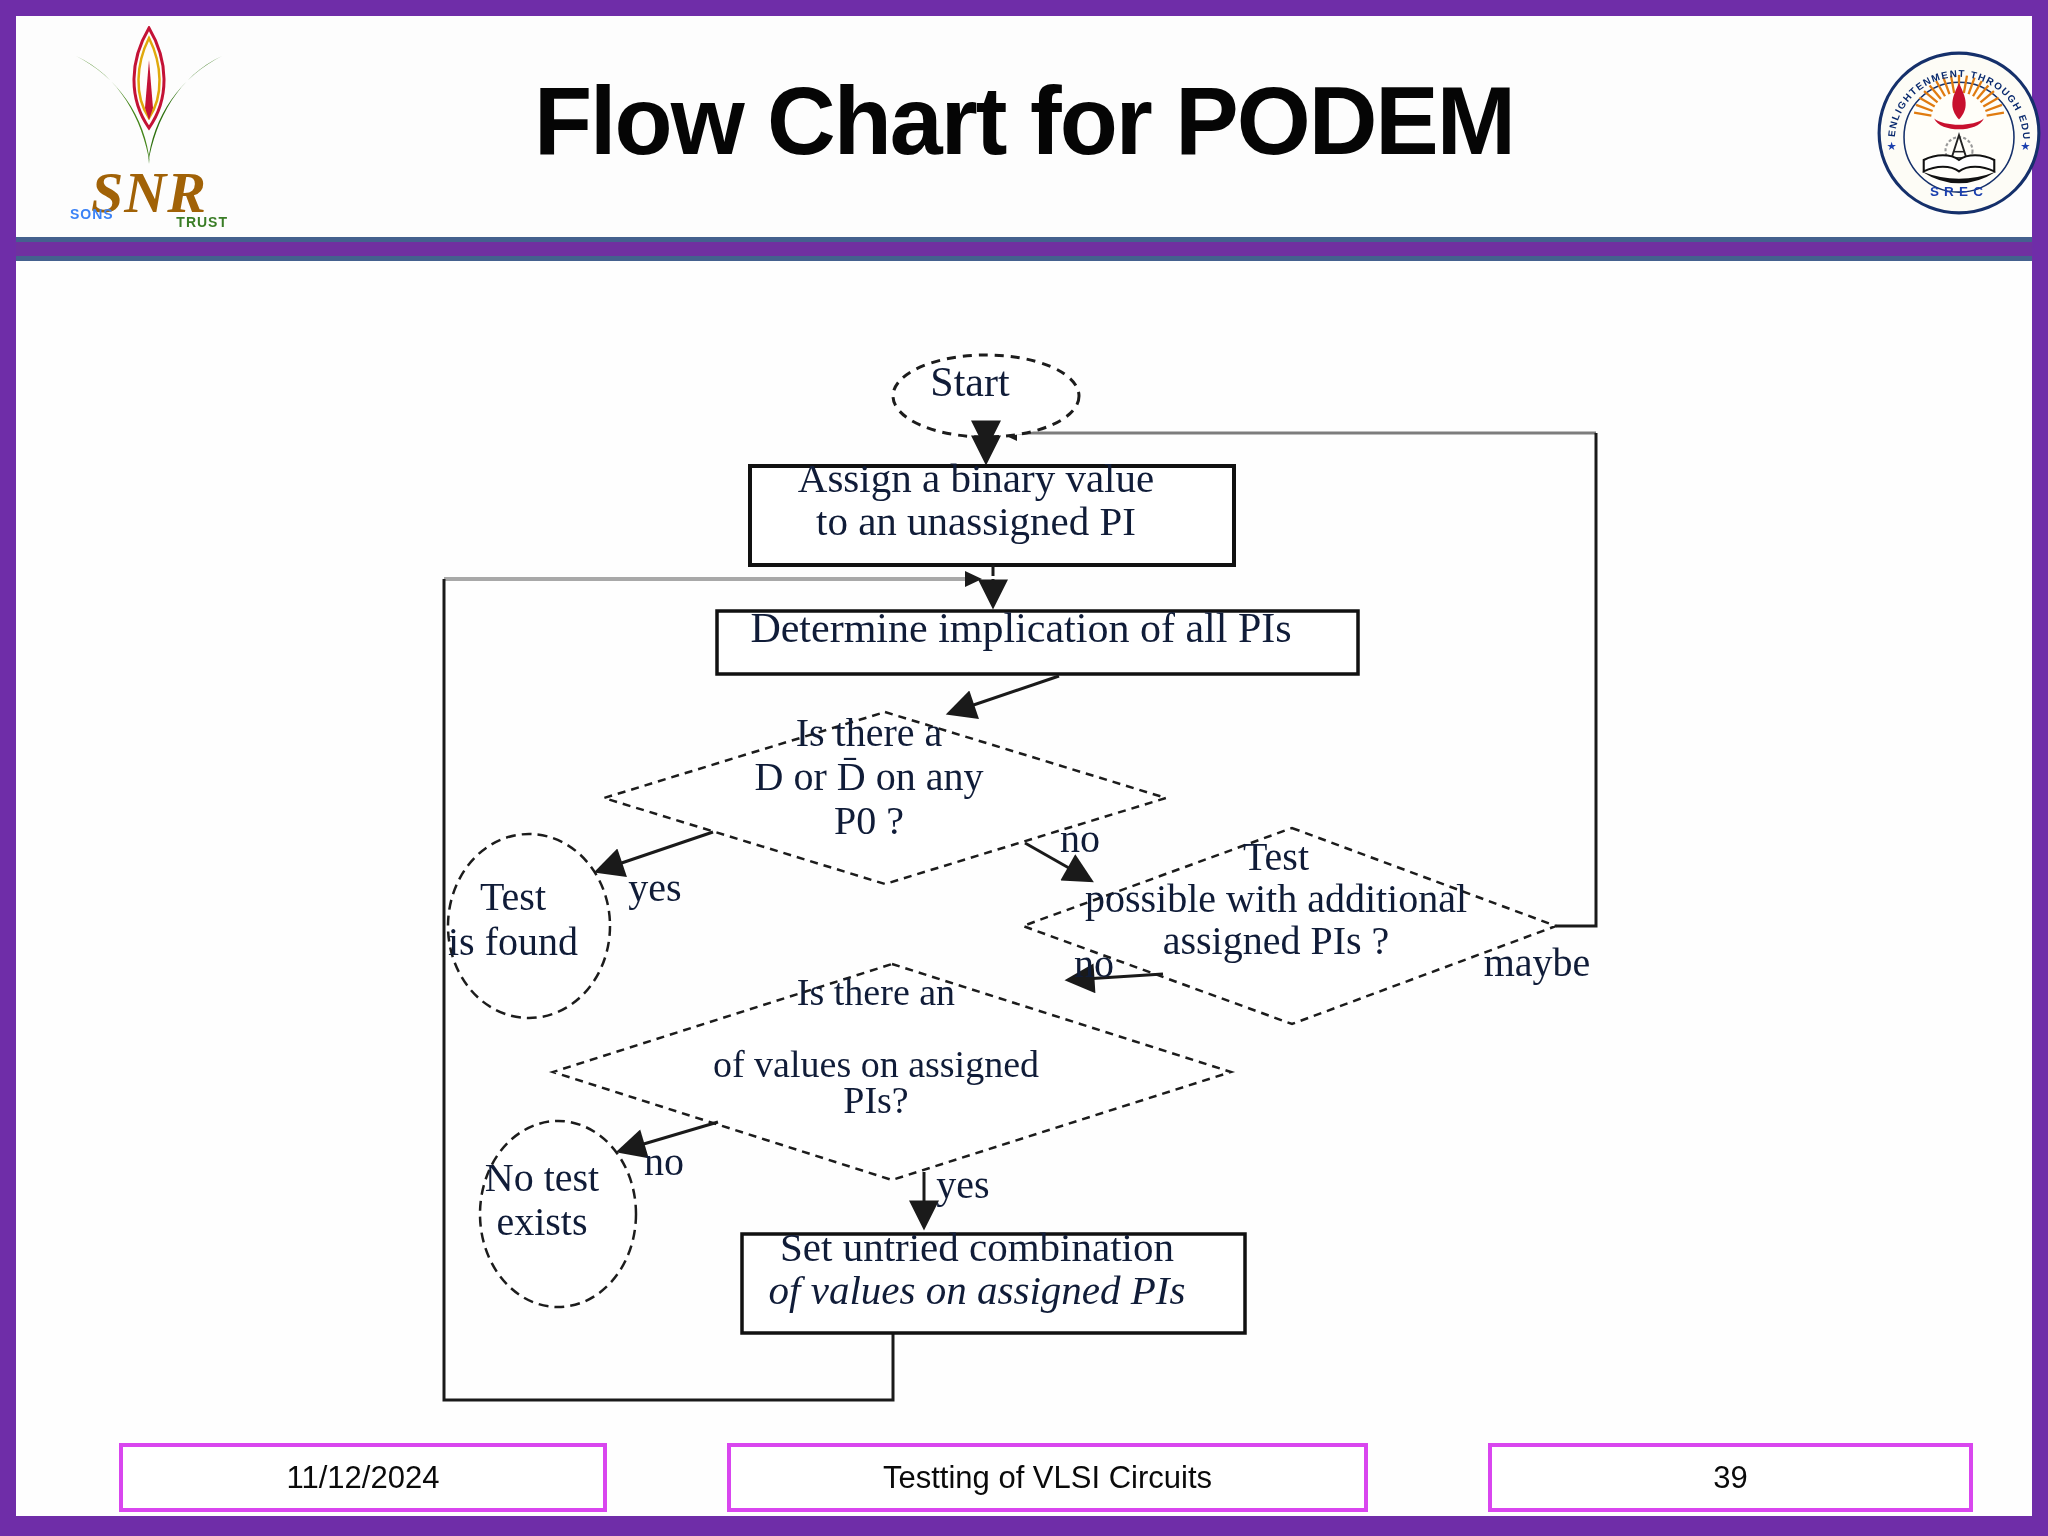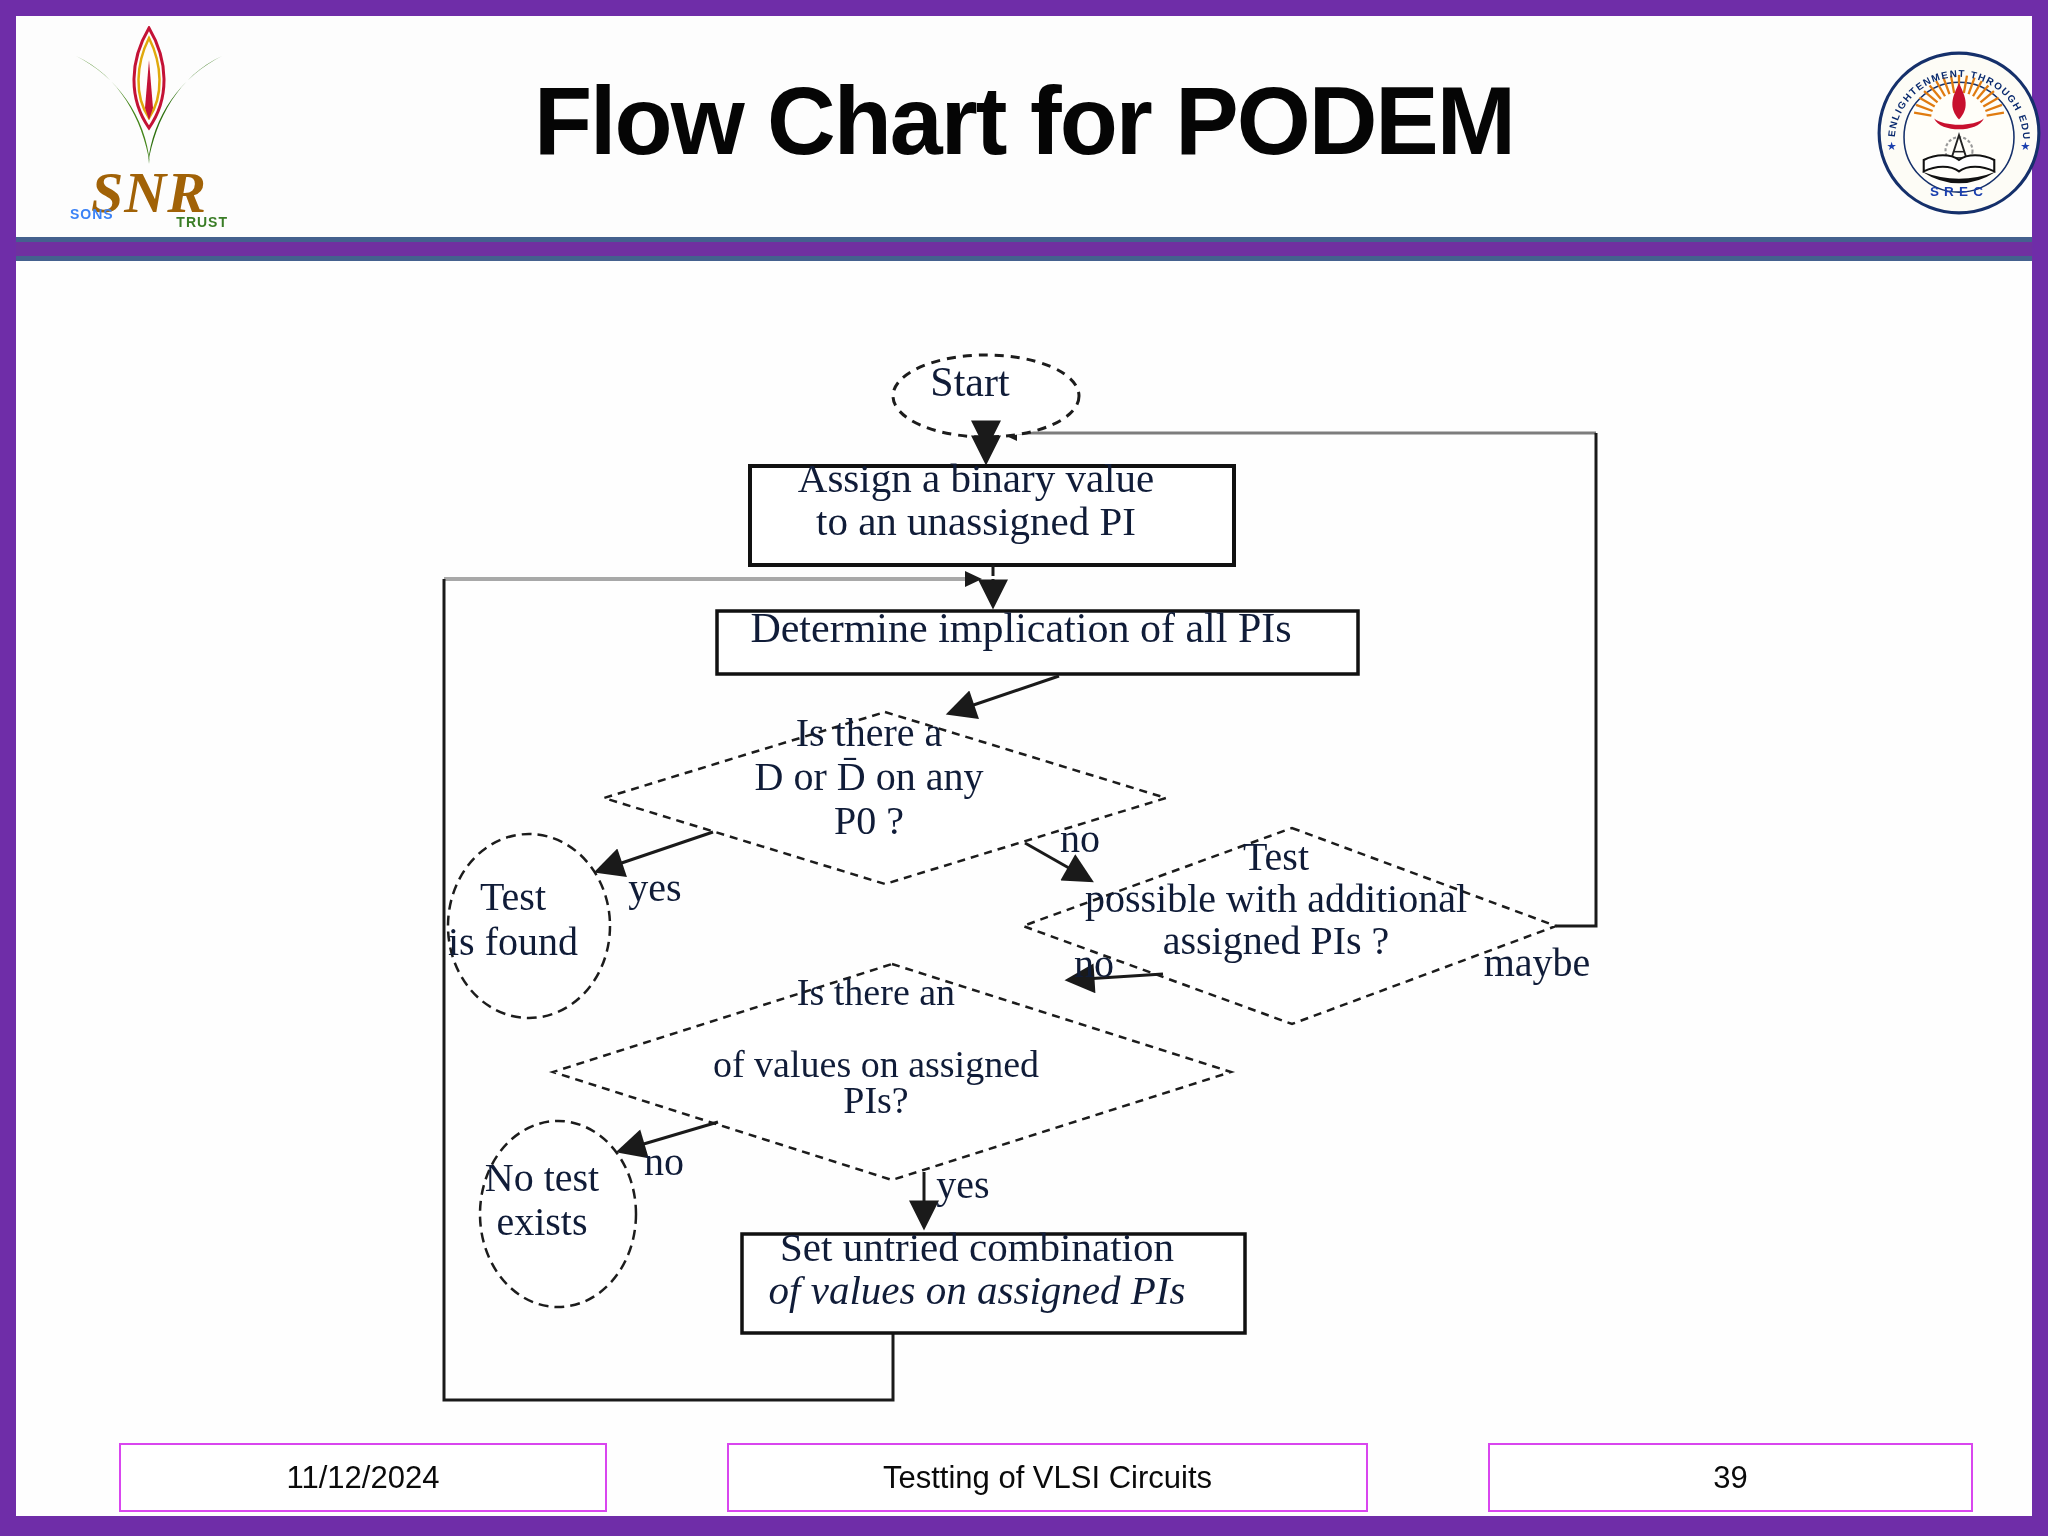--- a/index.html
+++ b/index.html
@@ -44,21 +44,21 @@
   #chart-layer { position:absolute; left:0; top:0; width:2048px; height:1536px; }
   .fc-text {
     position:absolute; transform:translate(-50%,-50%); white-space:nowrap;
     font-family:"Liberation Serif", serif; color:#101c38;
   }
   .fs42 { font-size:42px; } .fs41 { font-size:41px; }
   .fs40 { font-size:40px; } .fs38 { font-size:38px; }
   
   .foot-box {
     position:absolute; height:69px; box-sizing:border-box;
-    border:2px solid #d946ef; background:#fff;
+    border:4px solid #d946ef; background:#fff;
     display:flex; align-items:center; justify-content:center;
     font-size:31px; color:#0a0a0a;
   }
   #foot-date   { left:103px;  top:1427px; width:488px; }
   #foot-course { left:711px;  top:1427px; width:641px; }
   #foot-page   { left:1472px; top:1427px; width:485px; }
 </style>
 </head>
 <body>
 

